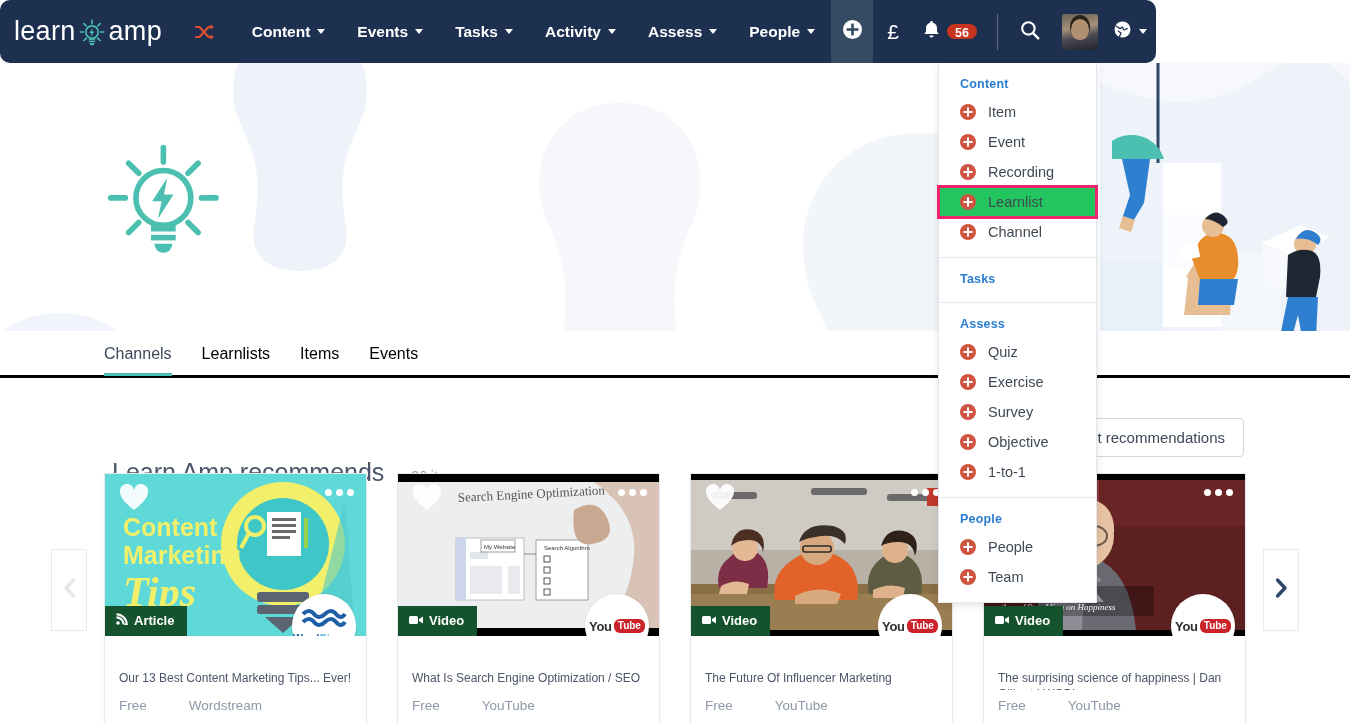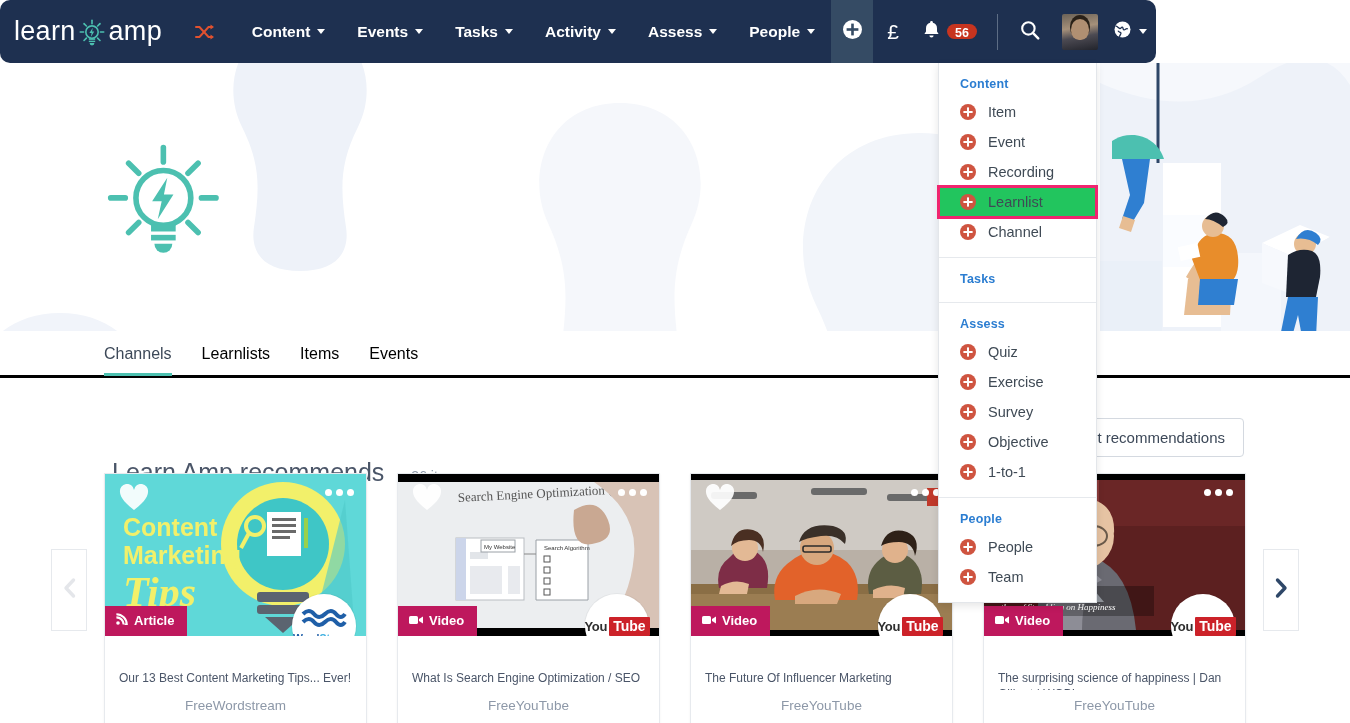--- a/index.html
+++ b/index.html
@@ -142,46 +142,46 @@
     position: absolute; left: 14px; top: 10px; z-index: 3;
     width: 30px; height: 28px;
   }
   .dots {
     position: absolute; right: 12px; top: 15px; z-index: 3;
     display: flex; gap: 4px;
   }
   .dots i { width: 7px; height: 7px; border-radius: 50%; background: #fff; display: block; }
   .type-badge {
     position: absolute; left: 0; bottom: 0; z-index: 3;
-    background: #be185d; color: #fff; font-size: 13px; font-weight: 700;
+    background: #14532d; color: #fff; font-size: 13px; font-weight: 700;
     padding: 7px 13px 8px 11px; display: flex; align-items: center; gap: 6px;
   }
   .provider-logo {
     position: absolute; right: 10px; bottom: -22px; z-index: 4;
     width: 64px; height: 64px; border-radius: 50%; background: #fff;
     display: flex; align-items: center; justify-content: center;
     box-shadow: 0 0 0 1px rgba(0,0,0,.04);
   }
   .yt-logo { display: flex; align-items: center; gap: 2px; }
   .yt-you { font-size: 13px; font-weight: 700; color: #2f2f2f; letter-spacing: -.3px; }
   .yt-tube {
-    font-size: 14px; font-weight: 700; color: #fff; background: #cc2229;
-    padding: 1px 4px 2px; border-radius: 1px;
+    font-size: 10px; font-weight: 700; color: #fff; background: #cc2229;
+    padding: 1px 4px 2px; border-radius: 6px;
   }
   .ws-logo { text-align:center; line-height: 1; }
   .ws-text { font-size: 10.5px; font-weight: 700; }
 
   .card-body { padding: 14px 14px 0 14px; }
   .card-title {
     font-size: 12px; color: #4a5568; line-height: 1.34; height: 40px; overflow: hidden; margin-top: 20px;
   }
   .card-foot {
     position: absolute; left: 0; bottom: 0; width: 100%;
-    padding: 8px 14px 10px; display: flex; justify-content: center;
-    font-size: 13.5px; color: #8d98a8; background:#fff;
+    padding: 8px 14px 10px; display: flex; justify-content: flex-start;
+    font-size: 13.5px; color: #8d98a8; background:#fff;gap:42px;
   }
 
   
   .dropdown {
     position: absolute; top: 63px; left: 938px;
     width: 159px; background: #fff;
     border: 1px solid #e3e6ea; border-top: none;
     box-shadow: 0 3px 8px rgba(0,0,0,.10);
     z-index: 50; padding: 0;
   }

